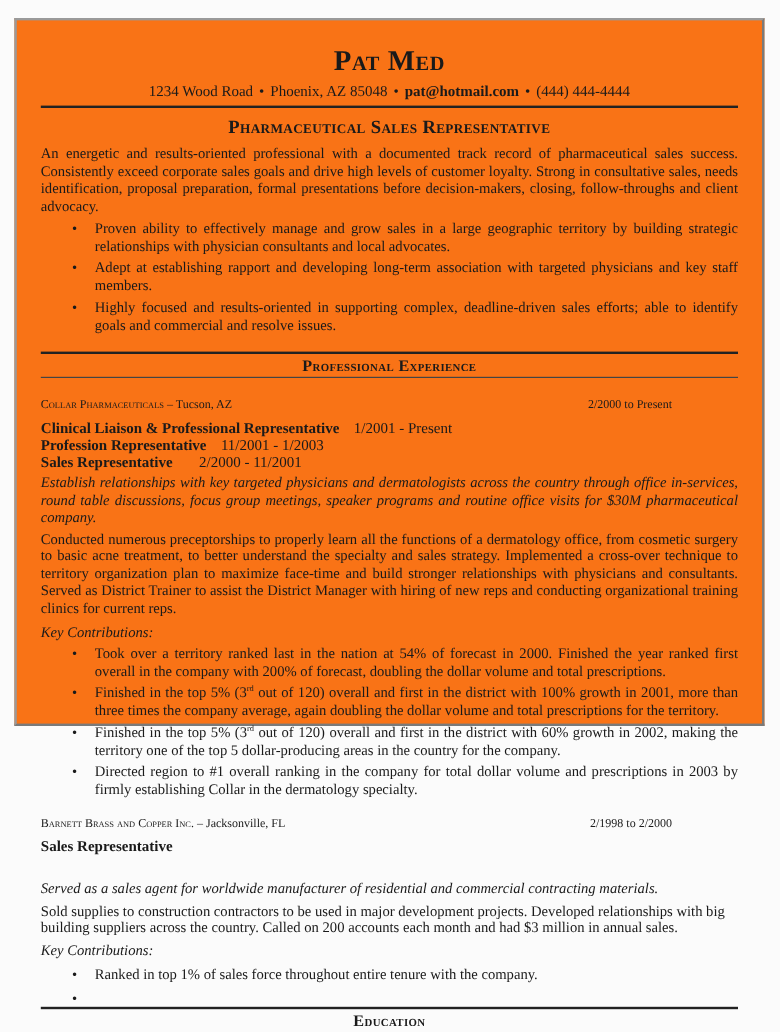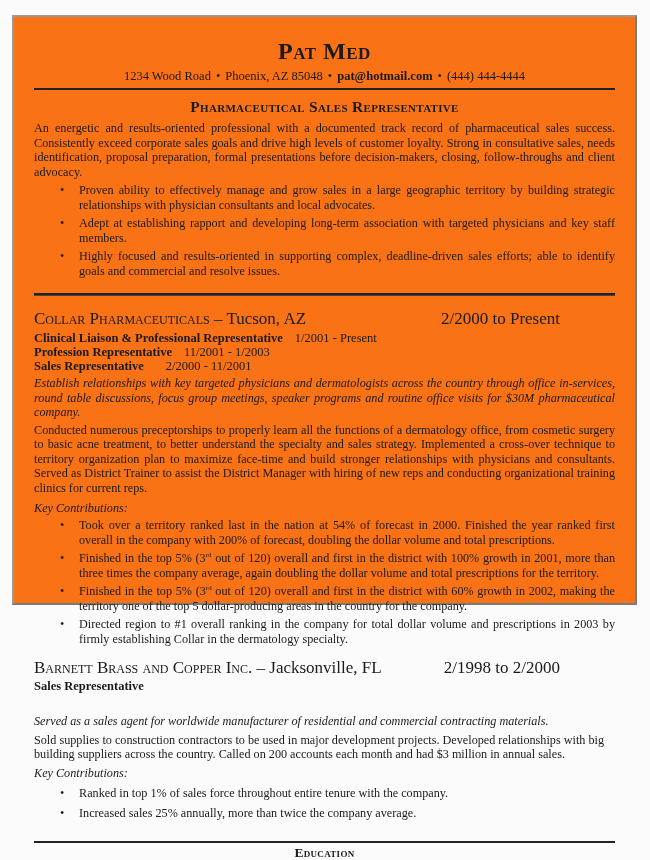--- a/index.html
+++ b/index.html
@@ -75,21 +75,21 @@
     text-align: center;
     font-weight: bold;
     font-variant: small-caps;
     font-size: 13.5px;
     line-height: 17px;
     padding: 1px 0 1px;
     letter-spacing: 0.3px;
   }
   .job-head {
     display: flex; justify-content: space-between;
-    font-size: 17px; line-height: 16px;
+    font-size: 10px; line-height: 16px;
   }
   .job-head .company { font-variant: small-caps; }
   .job-head .dates { margin-right: 55px; }
   .role-row { font-size: 12.5px; line-height: 14px; }
   .role-row b { font-weight: bold; }
   .role-row .rdate { padding-left: 12px; }
   .italic { font-style: italic; }
   .kc { font-style: italic; font-size: 12.2px; line-height: 15px; margin-top: 4px; }
   sup { font-size: 7px; vertical-align: 5px; line-height: 0; }
 </style>
@@ -109,20 +109,21 @@
 
     <p class="body-text summary">An energetic and results-oriented professional with a documented track record of pharmaceutical sales success. Consistently exceed corporate sales goals and drive high levels of customer loyalty. Strong in consultative sales, needs identification, proposal preparation, formal presentations before decision-makers, closing, follow-throughs and client advocacy.</p>
 
     <ul class="bullets" style="margin-top:4px;">
       <li><span class="dot">•</span><span>Proven ability to effectively manage and grow sales in a large geographic territory by building strategic relationships with physician consultants and local advocates.</span></li>
       <li><span class="dot">•</span><span>Adept at establishing rapport and developing long-term association with targeted physicians and key staff members.</span></li>
       <li><span class="dot">•</span><span>Highly focused and results-oriented in supporting complex, deadline-driven sales efforts; able to identify goals and commercial and resolve issues.</span></li>
     </ul>
 
     <div class="rule-thick" style="margin-top:15px;"></div>
+    <div class="section-head">Professional Experience</div>
     <div class="rule-thin"></div>
 
     <div style="margin-top:15px;">
       <div class="job-head">
         <span><span class="company">Collar Pharmaceuticals</span> <span>– Tucson, AZ</span></span>
         <span class="dates">2/2000 to Present</span>
       </div>
       <div style="margin-top:4px;">
         <div class="role-row"><b>Clinical Liaison &amp; Professional Representative</b><span class="rdate">1/2001 - Present</span></div>
         <div class="role-row"><b>Profession Representative</b><span class="rdate">11/2001 - 1/2003</span></div>
@@ -143,21 +144,21 @@
       <div class="job-head">
         <span><span class="company">Barnett Brass and Copper Inc.</span> <span>– Jacksonville, FL</span></span>
         <span class="dates">2/1998 to 2/2000</span>
       </div>
       <div class="role-row" style="margin-top:3px;"><b>Sales Representative</b></div>
       <p class="body-text italic" style="margin-top:21px;">Served as a sales agent for worldwide manufacturer of residential and commercial contracting materials.</p>
       <p class="body-text" style="margin-top:4px; text-align:left;">Sold supplies to construction contractors to be used in major development projects.  Developed relationships with big building suppliers across the country.  Called on 200 accounts each month and had $3 million in annual sales.</p>
       <div class="kc">Key Contributions:</div>
       <ul class="bullets">
         <li style="margin-top:5px;"><span class="dot">•</span><span>Ranked in top 1% of sales force throughout entire tenure with the company.</span></li>
-        <li style="margin-top:6px;"><span class="dot">•</span><span>Increased sales 25% annually, more than twice the company average.</span></li>
+        <li style="margin-top:6px;"><span class="dot">•</span></li>
       </ul>
     </div>
 
     <div class="rule-thick" style="margin-top:20px;"></div>
     <div class="section-head">Education</div>
 
   </div>
 </div>
 
 </body></html>

